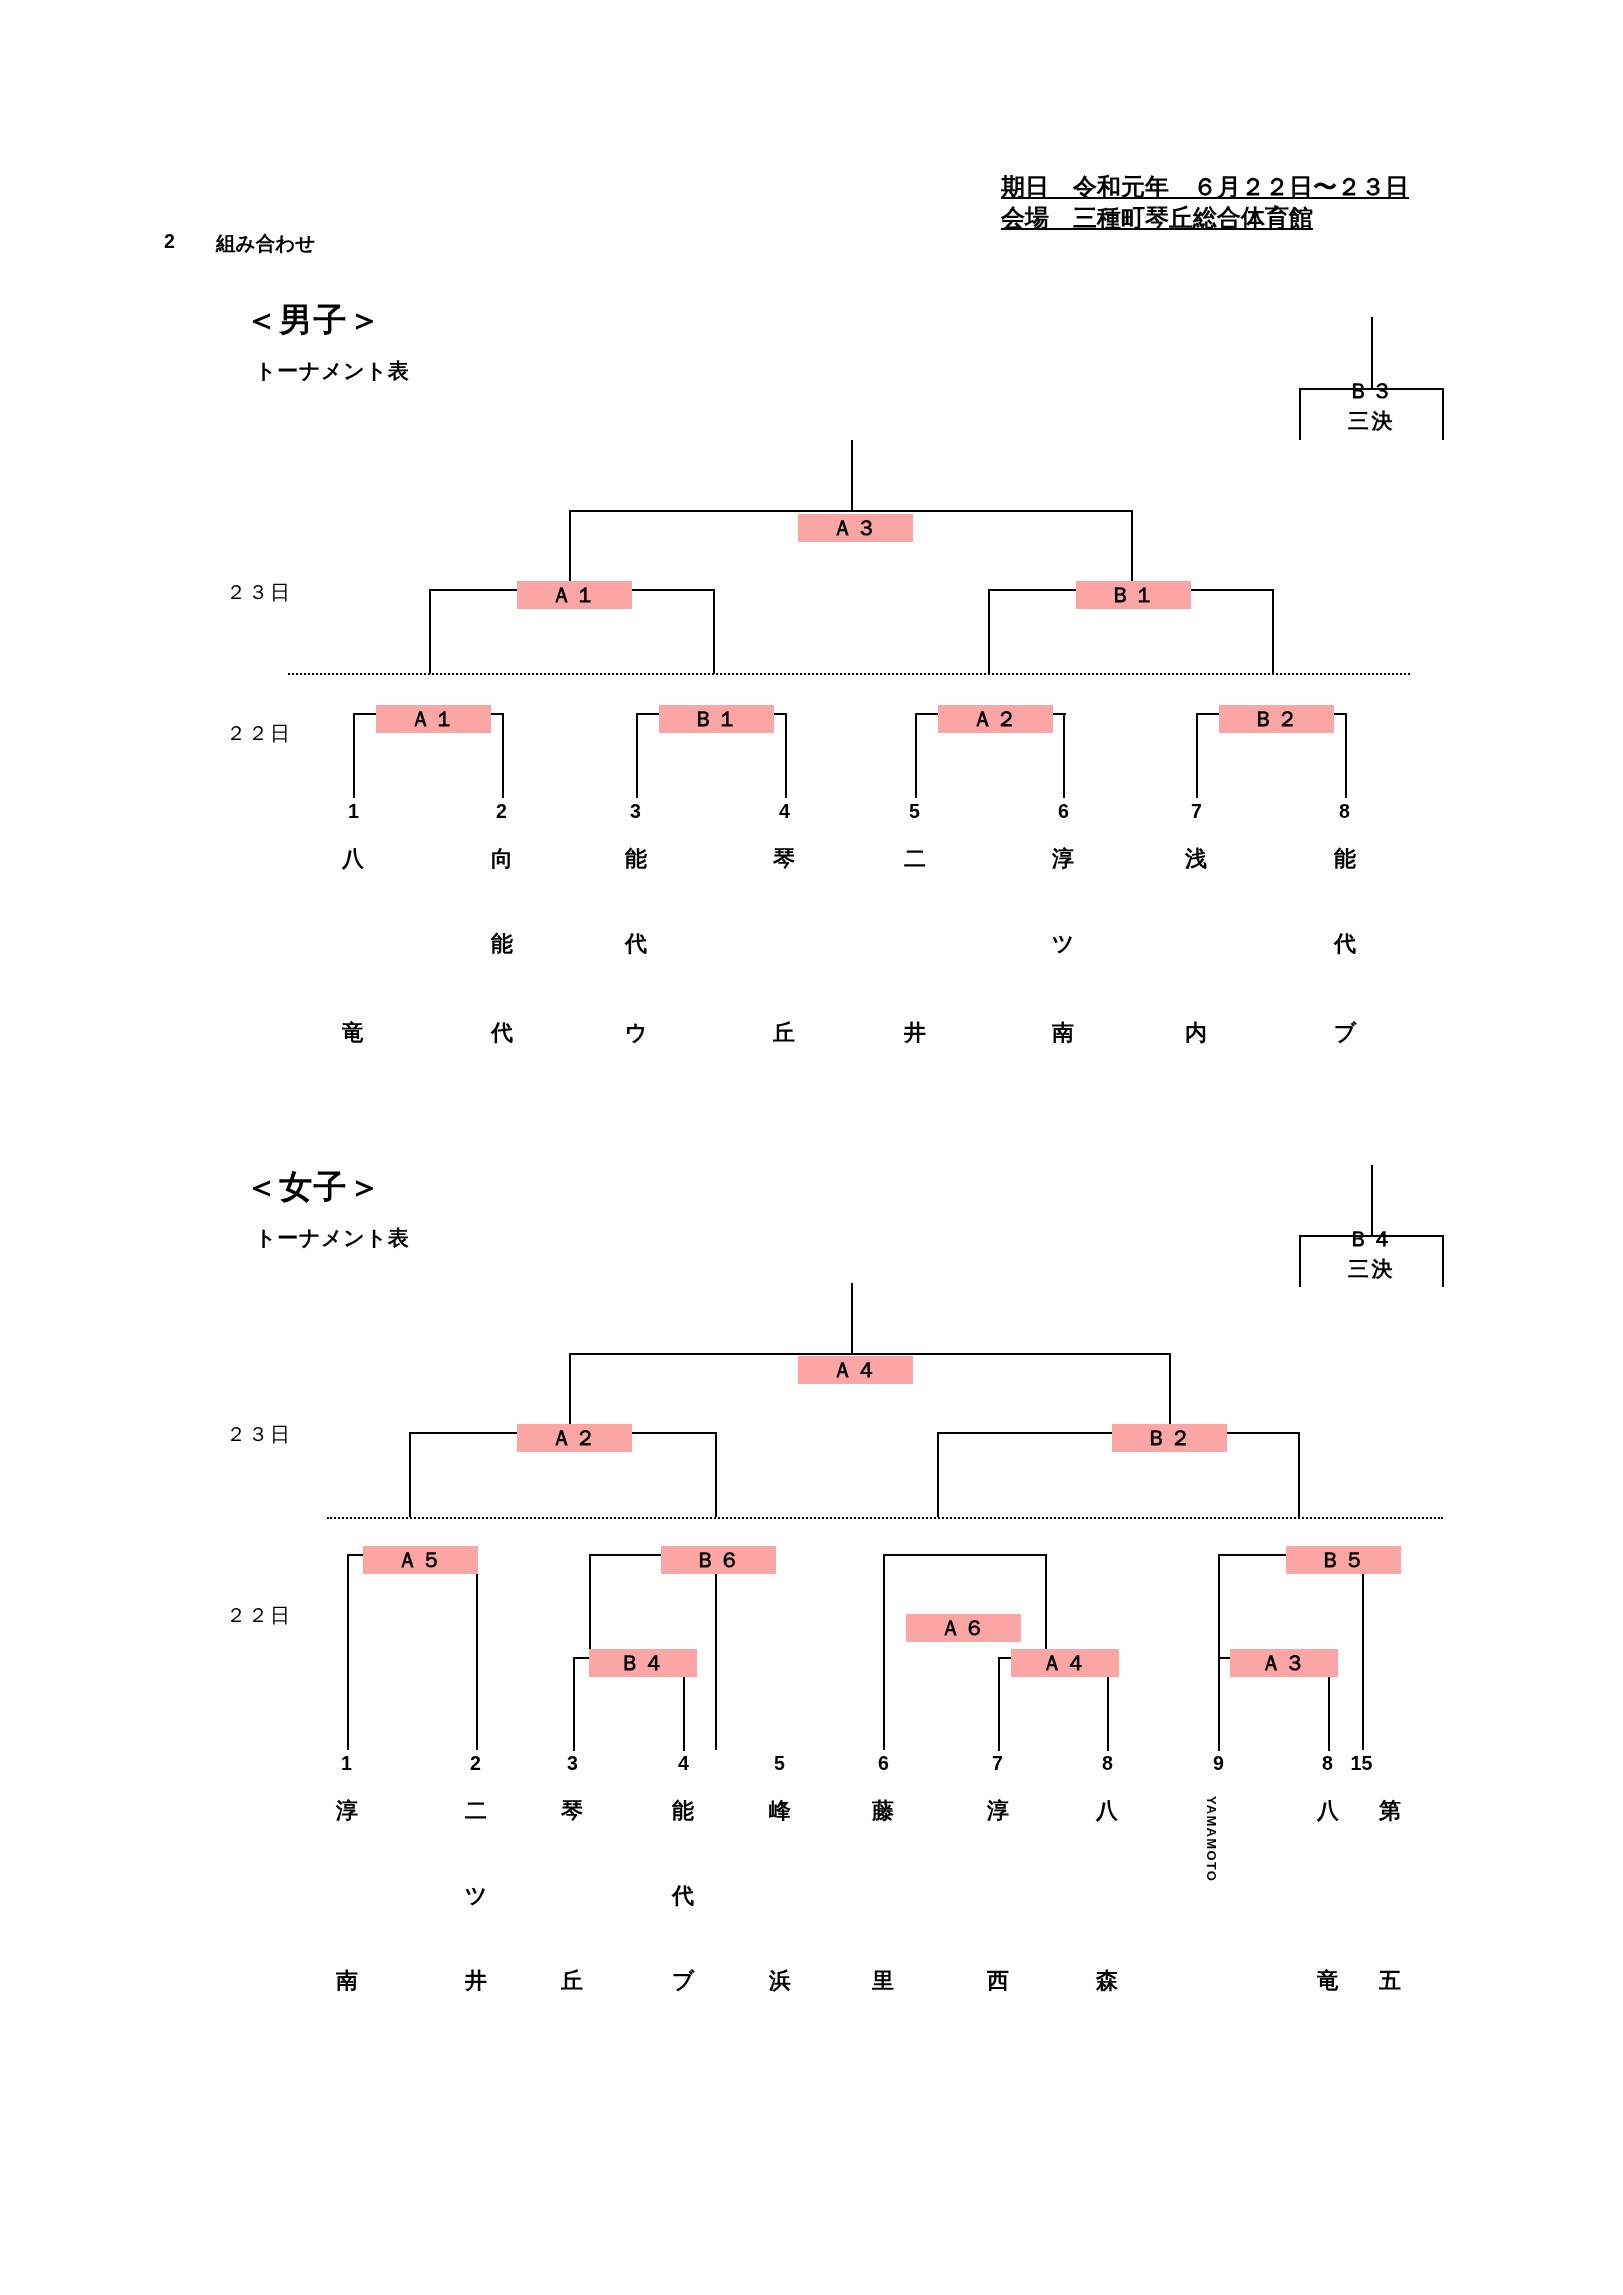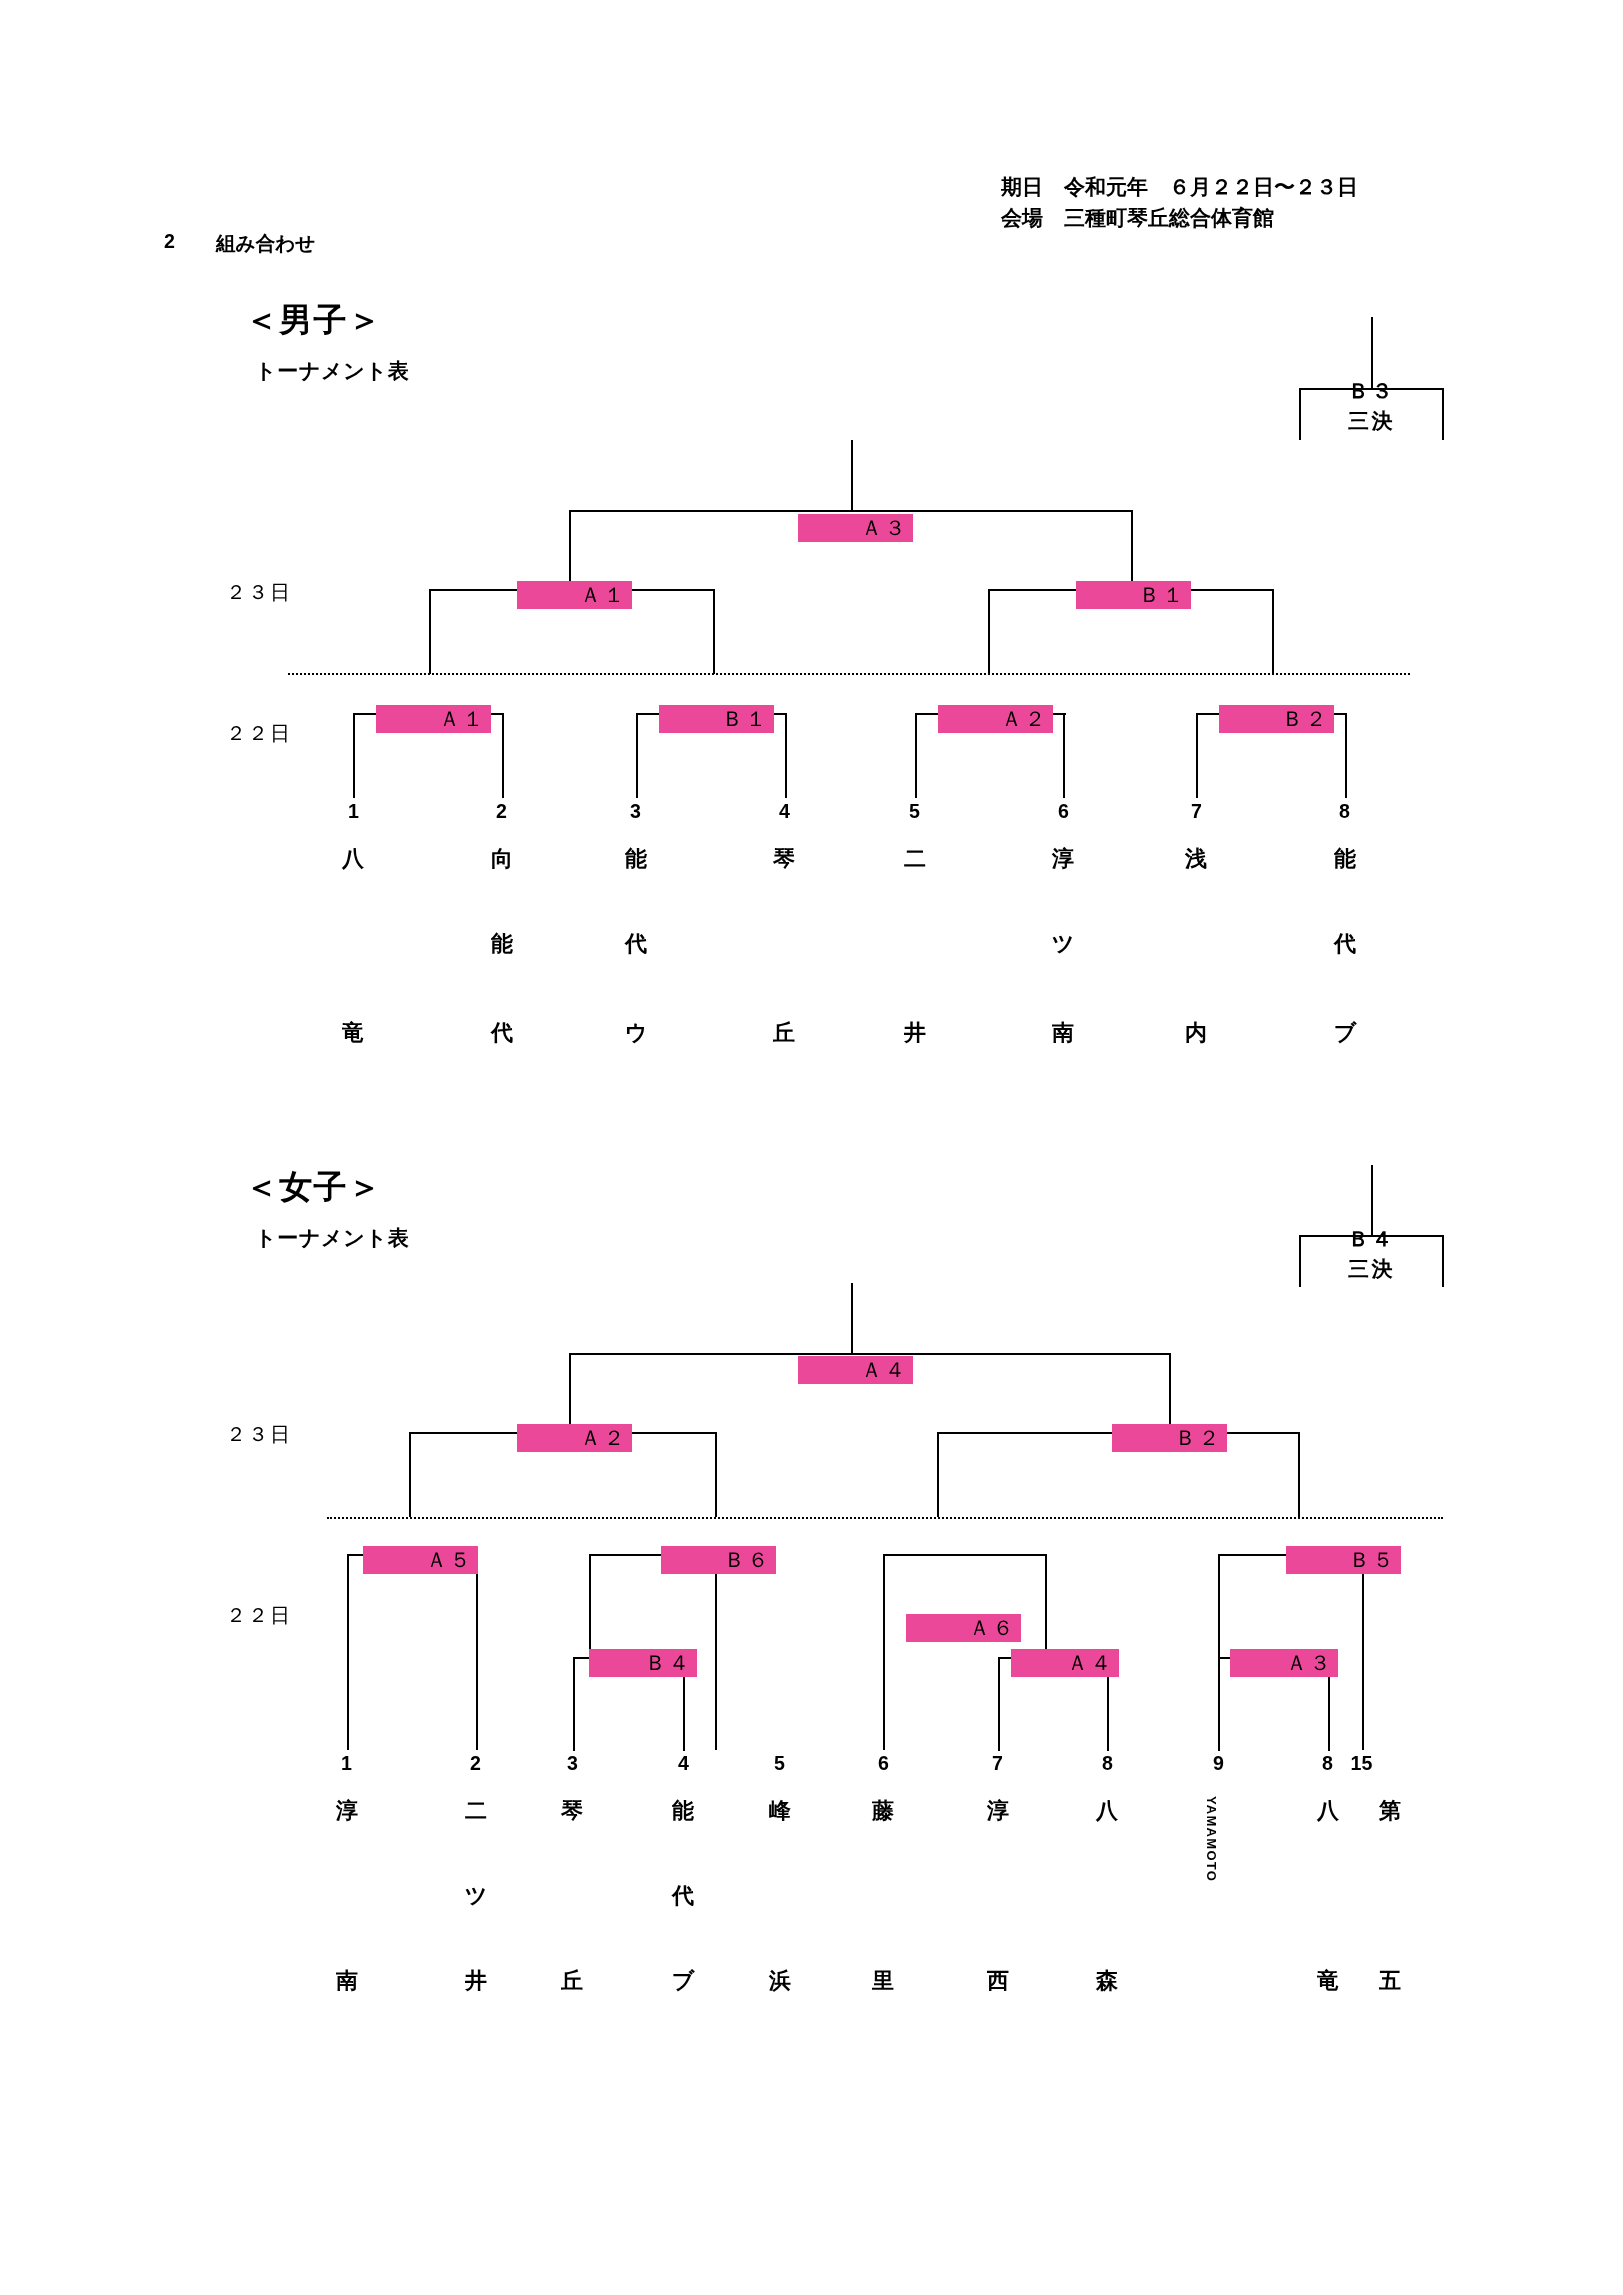--- a/index.html
+++ b/index.html
@@ -27,23 +27,24 @@
   .doc-title {
     left: 0; top: 105px;
     width: 1623px;
     text-align: center;
     font-size: 38px;
     font-weight: bold;
     letter-spacing: 1.3px;
   }
   .meta {
     left: 1001px; top: 171px;
-    font-size: 21px;
+    font-size: 24px;
     font-weight: bold;
     line-height: 31px;
+    text-decoration: underline;
   }
   .section-num {
     left: 164px; top: 230px;
     font-size: 19.6px;
     font-weight: bold;
   }
   .section-label {
     left: 216px; top: 230px;
     font-size: 19.6px;
     font-weight: bold;
@@ -75,26 +76,26 @@
   .vline {
     background: #000;
     width: 2px;
   }
   .dotted {
     border-top: 2.6px dotted #000;
     height: 0;
   }
   .node-label {
     font-size: 21px;
-    font-weight: normal;
+    font-weight: bold;
     letter-spacing: 2.6px;
     white-space: nowrap;
-    background: #ec4899;
+    background: #fca5a5;
     padding: 0 5.2px;
-    text-align: right;
+    text-align: center;
   }
   .seed-num {
     font-size: 19.6px;
     font-weight: bold;
     text-align: center;
     width: 39px;
   }
   .team-char {
     font-size: 22px;
     font-weight: bold;

